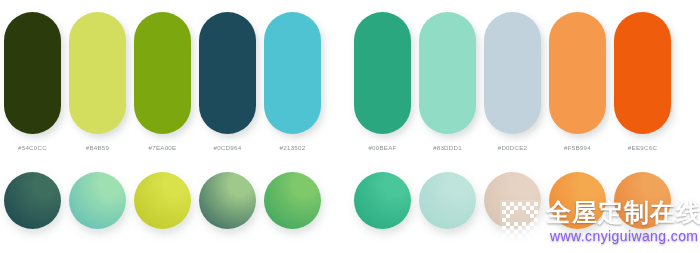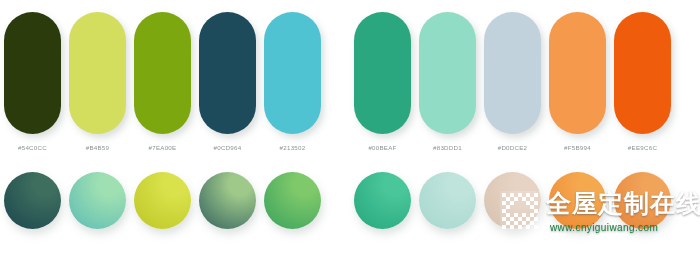--- a/index.html
+++ b/index.html
@@ -105,21 +105,21 @@
     width: 57px;
     height: 57px;
     border-radius: 50%;
     box-shadow: 2px 5px 8px rgba(140,150,150,0.28);
   }
 
   
   #watermark {
     position: absolute;
     left: 498px;
-    top: 187px;
+    top: 196px;
     width: 202px;
     height: 57px;
     pointer-events: none;
     z-index: 5;
   }
   #wm-mark {
     position: absolute;
     left: 2px;
     top: 4px;
     width: 42px;
@@ -135,22 +135,22 @@
     letter-spacing: 1px;
     line-height: 30px;
     text-shadow: 0 1px 2px rgba(90,90,90,0.55);
     white-space: nowrap;
     font-family: "DejaVu Sans", sans-serif;
   }
   #wm-text-url {
     position: absolute;
     left: 52px;
     top: 33px;
-    font-size: 10px;
-    color: #15803d;
+    font-size: 14px;
+    color: #8b5cf6;
     letter-spacing: 0.4px;
     line-height: 15px;
     text-shadow: 0 1px 2px rgba(90,90,90,0.5);
     white-space: nowrap;
     font-family: "Liberation Sans", sans-serif;
   }
 </style>
 </head>
 <body>
 

